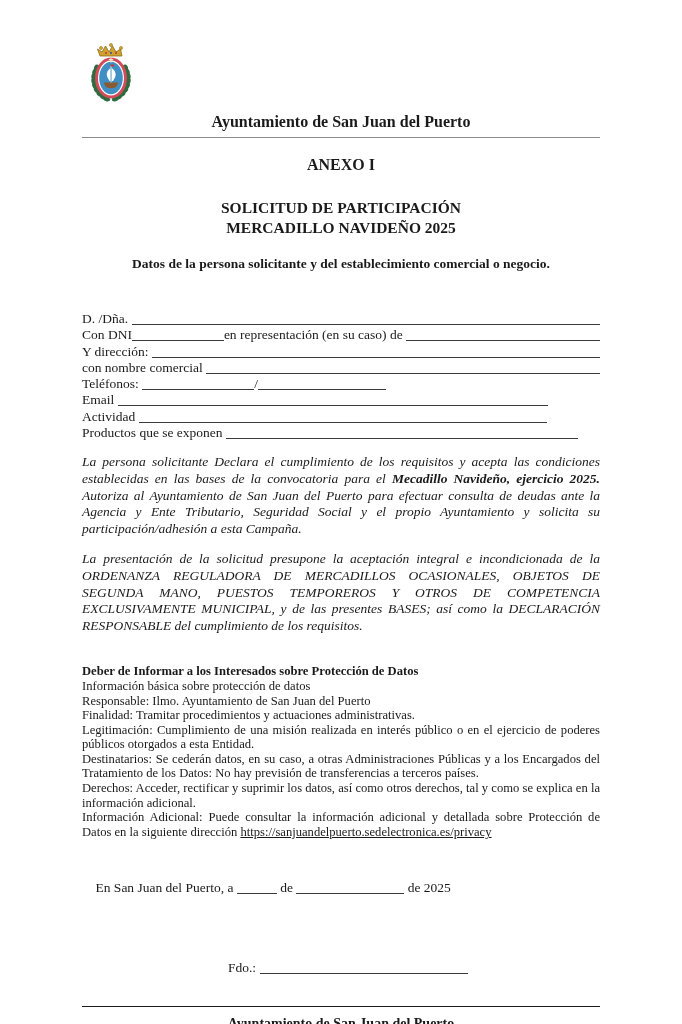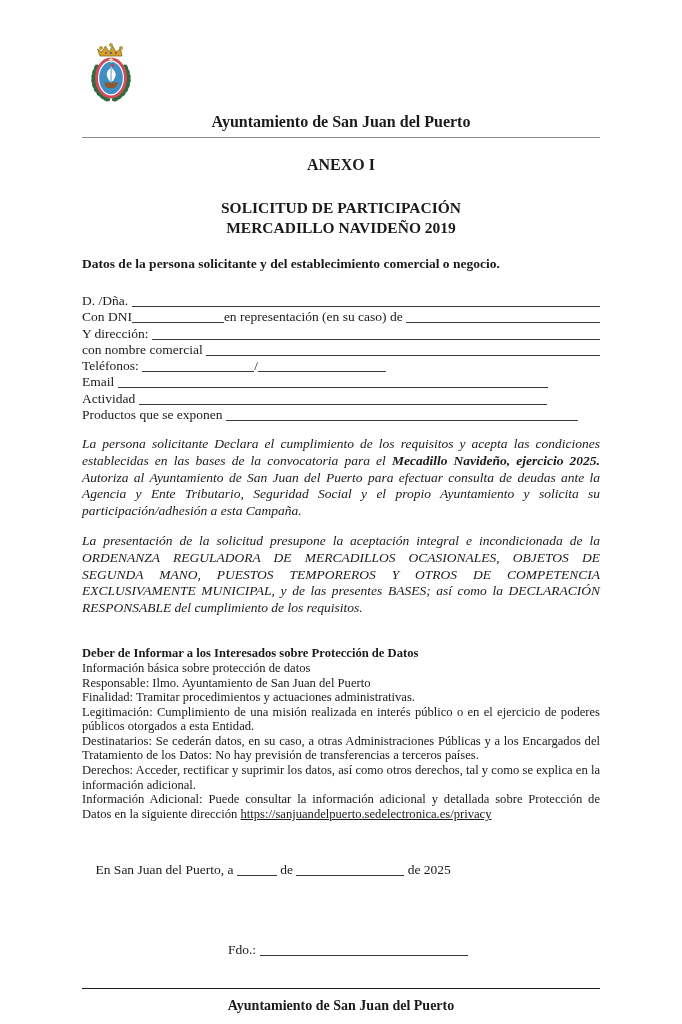--- a/index.html
+++ b/index.html
@@ -12,24 +12,24 @@
   .page { width:682px; height:840px; padding:40px 82px 0; }
 
   
   .logo-wrap { margin-left:4px; height:64px; }
   .org-title { text-align:center; font-weight:bold; font-size:16px; margin-top:9px; }
   .header-rule { border:none; border-top:1px solid #8a8a8a; margin-top:6px; }
 
   
   .anexo-title { text-align:center; font-weight:bold; font-size:16px; margin-top:18px; }
   .subtitle { text-align:center; font-weight:bold; font-size:15.5px; line-height:20px; margin-top:24px; }
-  .section-heading { font-weight:bold; font-size:13.5px; margin-top:18px; }
+  .section-heading { text-align:center; font-weight:bold; font-size:13.5px; margin-top:18px; }
 
   
-  .form-block { margin-top:20px; font-size:13.5px; }
+  .form-block { margin-top:38px; font-size:13.5px; }
   .frow { display:flex; align-items:baseline; height:16.3px; white-space:pre; }
   .blank { display:inline-block; height:13px; border-bottom:1px solid #3a3a3a; position:relative; top:2px; }
   .grow { flex:1 1 auto; }
 
   
   .para { font-size:13.5px; line-height:16.6px; text-align:justify; margin-top:14px;font-style:italic; }
   .bold { font-weight:bold; }
 
   
   .protection { margin-top:30px; font-size:12.6px; line-height:14.6px; }
@@ -80,21 +80,21 @@
     </svg>
   </div>
 
   <div class="org-title">Ayuntamiento de San Juan del Puerto</div>
   <hr class="header-rule">
 
   <div class="anexo-title">ANEXO I</div>
 
   <div class="subtitle">
     <div>SOLICITUD DE PARTICIPACIÓN</div>
-    <div>MERCADILLO NAVIDEÑO 2019</div>
+    <div>MERCADILLO NAVIDEÑO 2025</div>
   </div>
 
   <div class="section-heading">Datos de la persona solicitante y del establecimiento comercial o negocio.</div>
 
   <div class="form-block">
     <div class="frow">
       <span>D. /Dña. </span>
       <span class="blank grow"></span>
     </div>
     <div class="frow">

